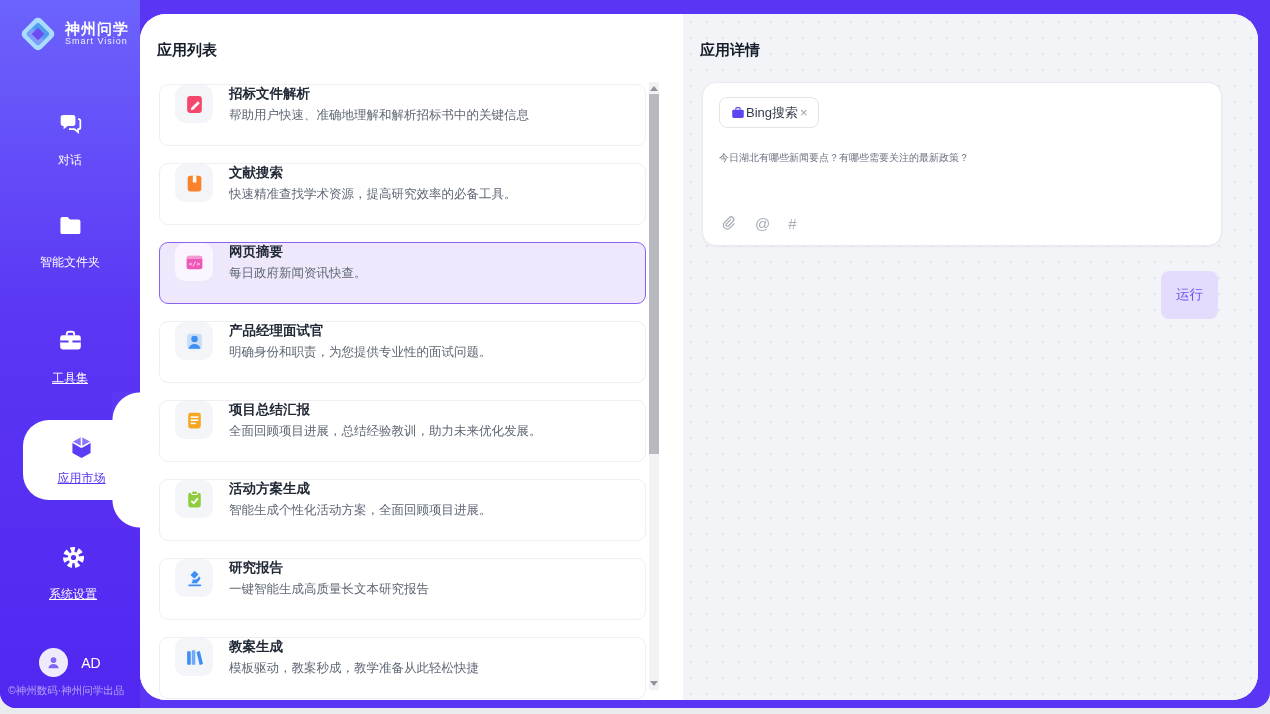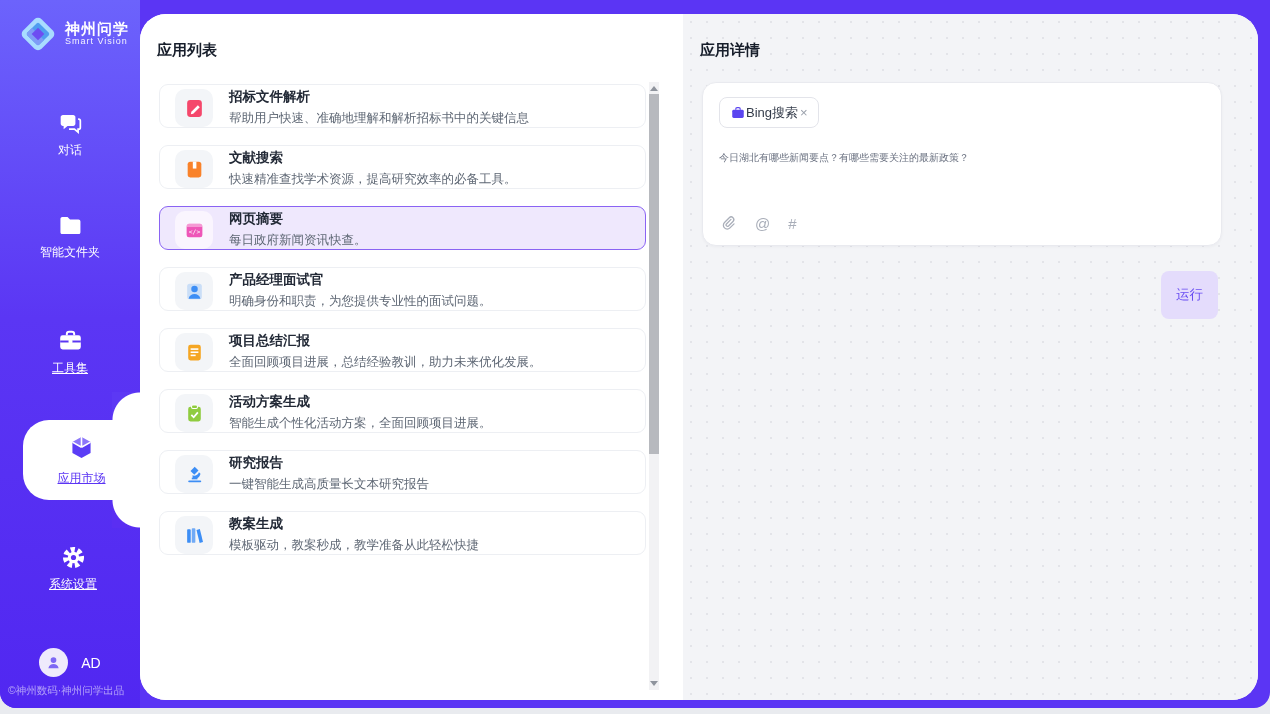--- a/index.html
+++ b/index.html
@@ -15,21 +15,21 @@
   .sidebar { position:absolute; left:0; top:0; width:140px; height:708px;
              background:linear-gradient(180deg,#6c63fc 0%, #5b36f4 45%, #5127f1 100%);
              border-radius:0 0 0 16px; }
   .logo { position:absolute; left:18px; top:14px; display:flex; align-items:center; gap:7px; }
   .logo svg { width:40px; height:40px; }
   .logo-text { color:#fff; line-height:1.05; }
   .logo-title { font-size:15px; font-weight:bold; letter-spacing:1px; }
   .logo-sub { font-size:9px; letter-spacing:1px; opacity:.92; }
 
   .nav-item { position:absolute; left:0; width:140px; display:flex; flex-direction:column;
-              align-items:center; gap:1px; cursor:pointer; }
+              align-items:center; gap:11px; cursor:pointer; }
   .nav-item svg { width:27px; height:27px; }
   .nav-label { color:#fff; font-size:12px; }
   .nav-item.u .nav-label { text-decoration:underline; }
   .nav-item:nth-of-type(1){ top:110px; }
   .nav-item:nth-of-type(2){ top:212px; }
   .nav-item:nth-of-type(3){ top:328px; }
   .nav-item:nth-of-type(5){ top:544px;padding-left:6px; }
 
   .nav-item.active { left:23px; width:117px; top:420px; height:80px; background:#fff;
                      border-radius:26px 0 0 26px; justify-content:center; gap:5px; }
@@ -49,21 +49,21 @@
 
   
   .content { position:absolute; left:140px; top:14px; width:1118px; height:686px;
              background:#fff; border-radius:26px; overflow:hidden; display:flex; }
 
   
   .list-panel { position:relative; width:543px; background:#fff; flex:none; }
   .panel-title { font-size:15px; font-weight:bold; color:#171e2b; margin:27px 0 0 17px; }
   .cards { position:absolute; left:19px; top:70px; width:487px; height:616px;
            overflow:hidden; display:flex; flex-direction:column; gap:17px; }
-  .app-card { flex:none; height:44px; display:flex; align-items:flex-end; gap:16px;
+  .app-card { flex:none; height:62px; display:flex; align-items:flex-start; gap:16px;
               padding-left:15px; background:#fff; border:1px solid #edeff3;
               border-radius:9px; cursor:pointer; }
   .app-card.selected { background:var(--selected_bg,#efe8fd); border-color:var(--selected_border,#8a63f3); }
   .app-icon { flex:none; width:38px; height:38px; border-radius:10px; background:#f3f5f8;
               display:flex; align-items:center; justify-content:center; }
   .app-card.selected .app-icon { background:#faf5fe; }
   .app-icon svg { width:21px; height:21px; }
   .app-text { display:flex; flex-direction:column; gap:4px; }
   .app-title { font-size:13.5px; font-weight:bold; color:#222936; }
   .app-desc { font-size:12.5px; color:#5e6774; }

